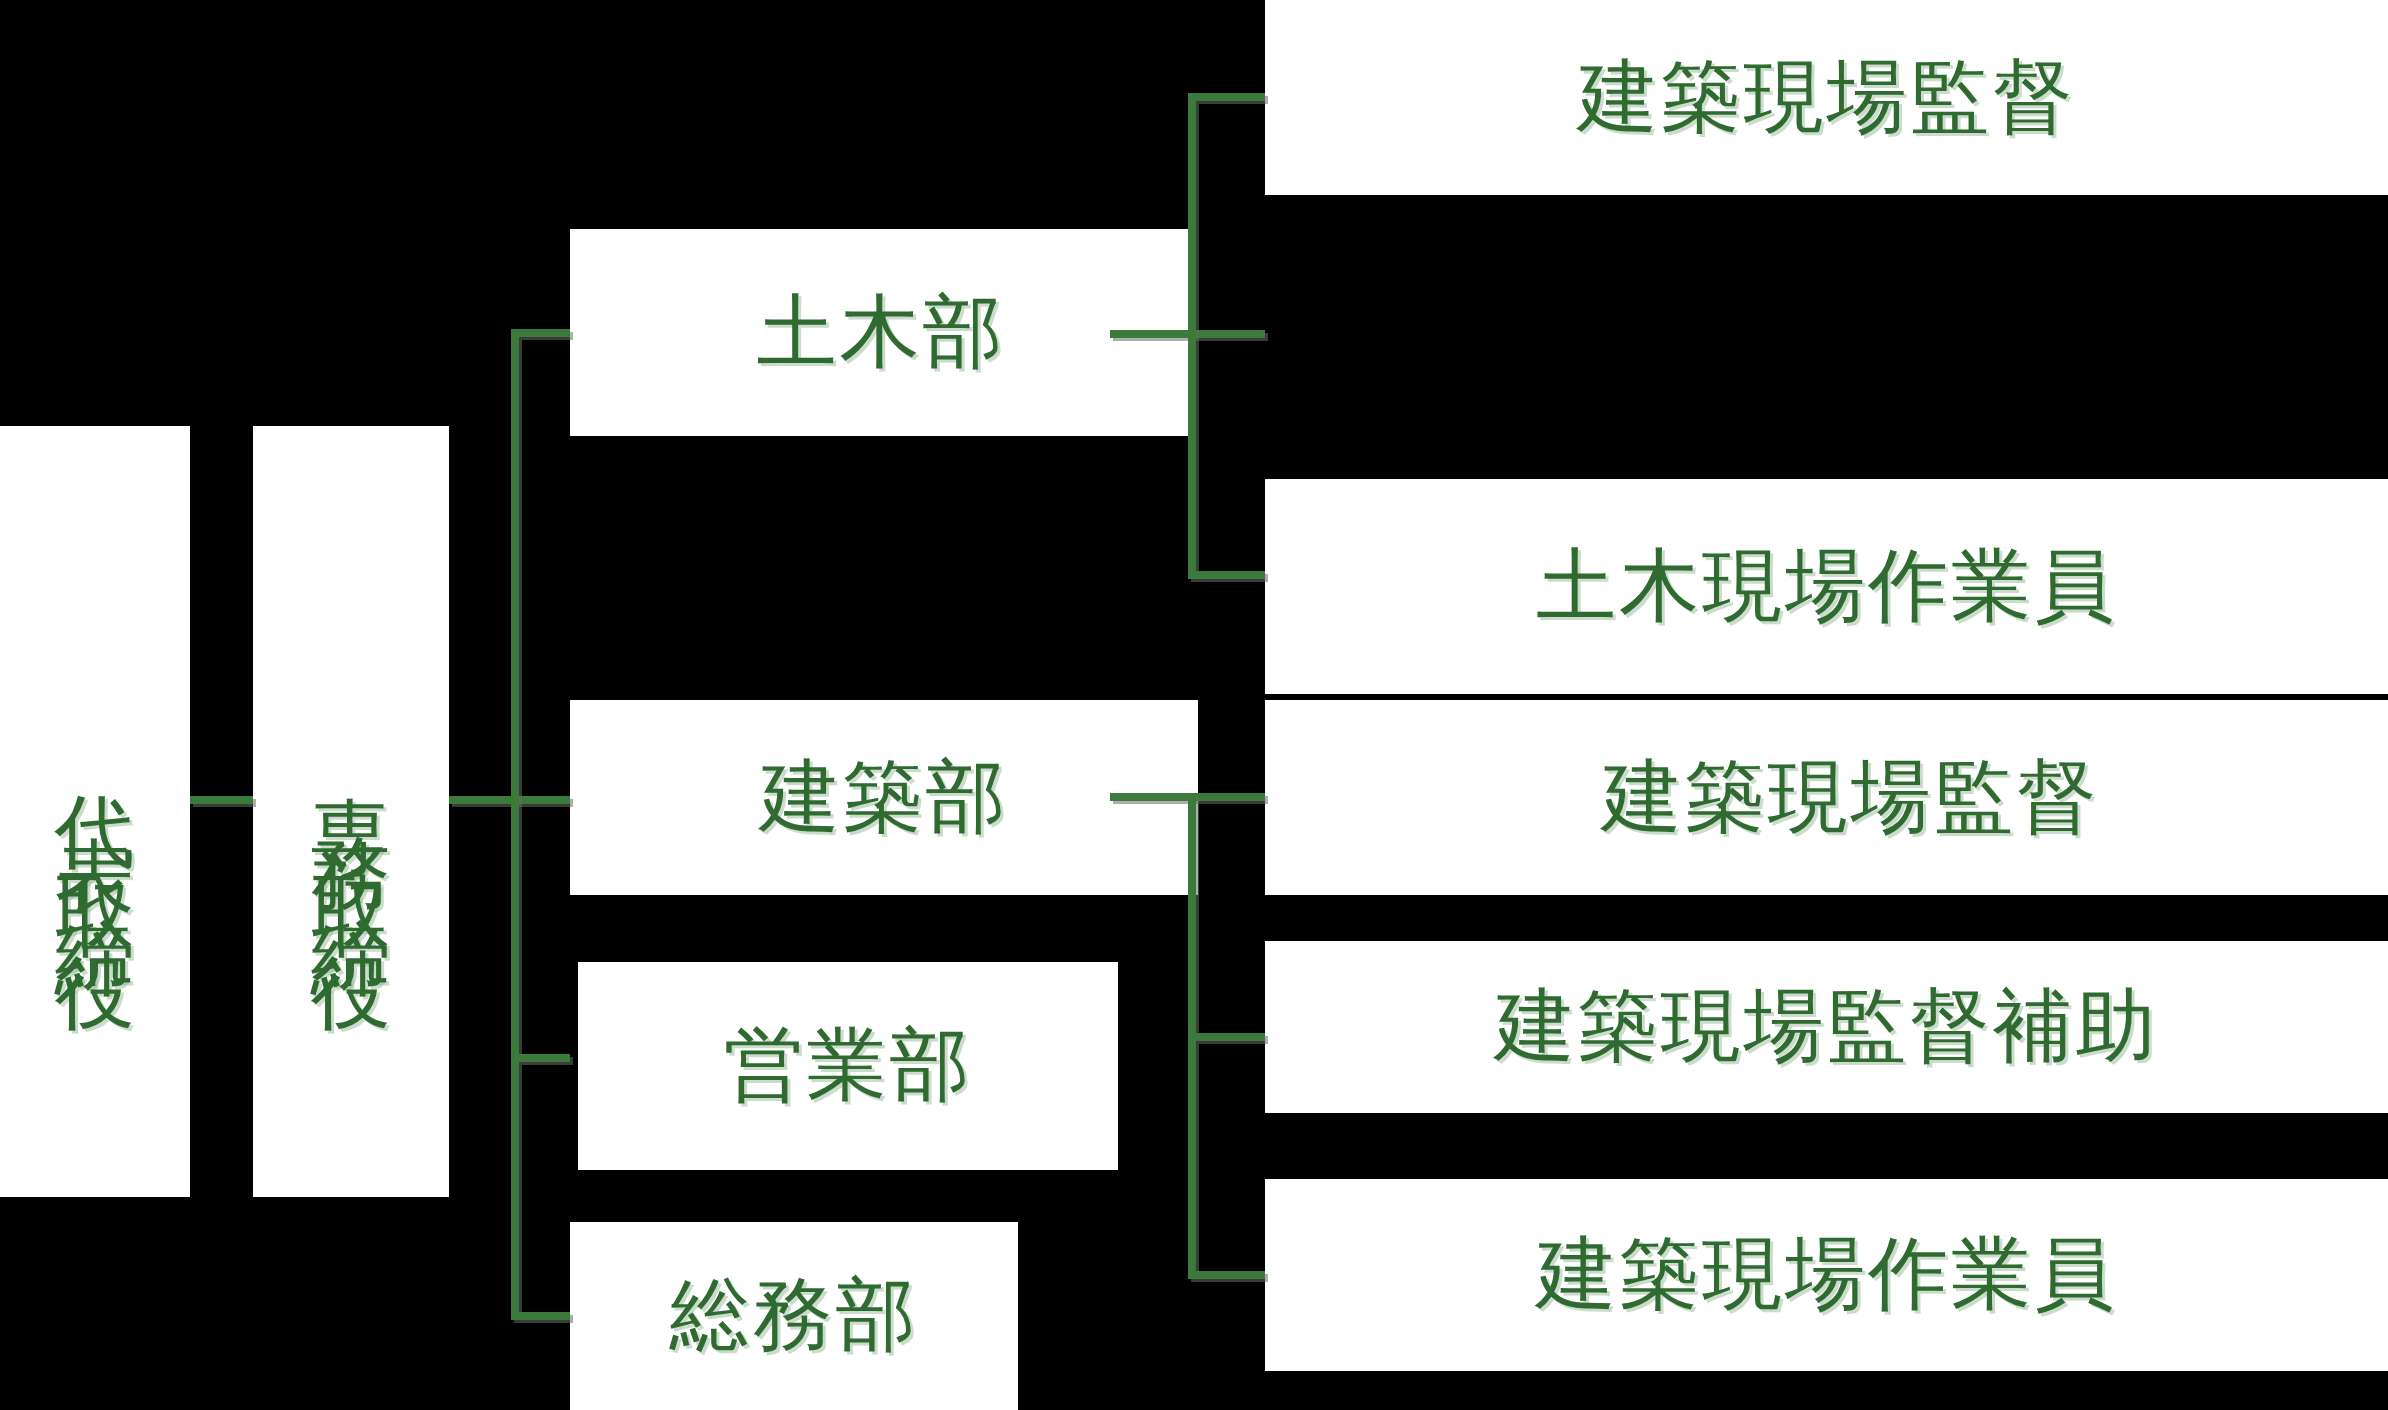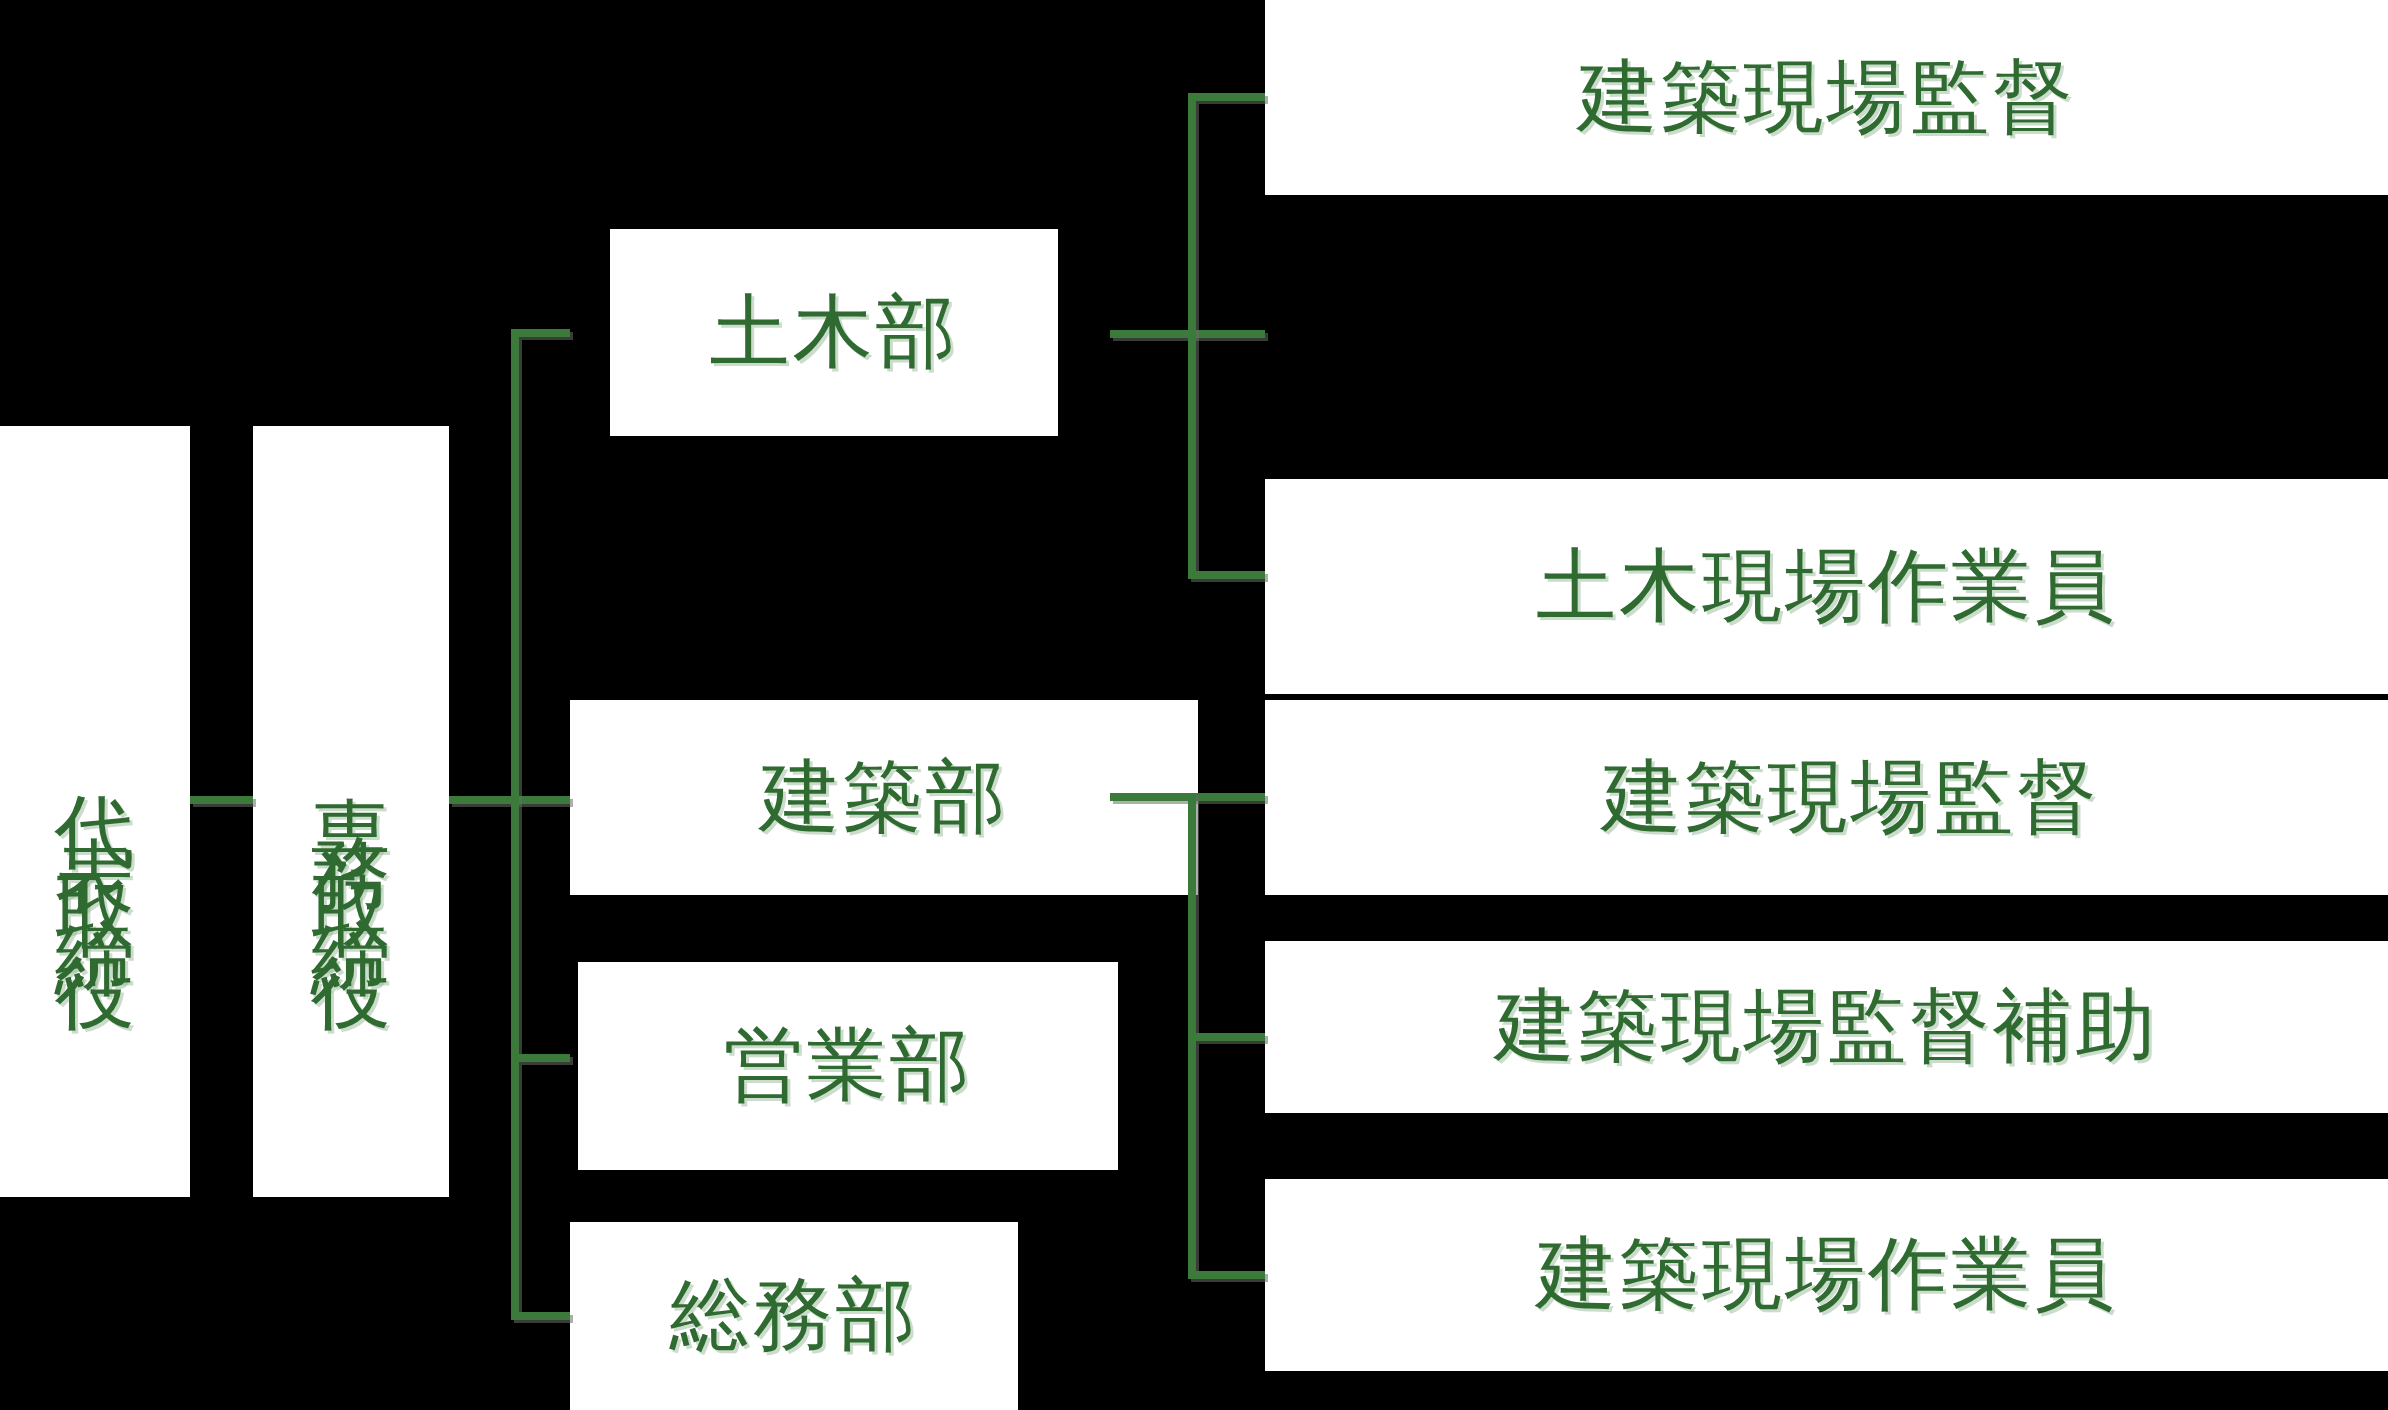--- a/index.html
+++ b/index.html
@@ -36,21 +36,21 @@
   }
   .line {
     position: absolute;
     background: #3b7a3b;
     box-shadow: 3px 3px 0 rgba(104, 110, 104, 0.55);
   }
   
   .n-exec1 { left: 0px;    top: 426px;  width: 190px;  height: 771px; }
   .n-exec2 { left: 253px;  top: 426px;  width: 196px;  height: 771px; }
   
-  .n-civil { left: 570px;  top: 229px;  width: 448px;  height: 207px; margin-left: 40px; }
+  .n-civil { left: 570px;  top: 229px;  width: 622px;  height: 207px; }
   .n-arch  { left: 570px;  top: 700px;  width: 628px;  height: 195px; }
   .n-sales { left: 578px;  top: 962px;  width: 540px;  height: 208px; font-family: Liberation Serif, serif; }
   .n-admin { left: 570px;  top: 1222px; width: 448px;  height: 188px; }
   
   .n-r1 { left: 1265px; top: 0px;    width: 1123px; height: 195px; }
   .n-r2 { left: 1265px; top: 241px;  width: 1123px; height: 192px; }
   .n-r3 { left: 1265px; top: 479px;  width: 1123px; height: 215px; }
   .n-r4 { left: 1265px; top: 700px;  width: 1123px; height: 195px; padding-left: 24px; }
   .n-r5 { left: 1265px; top: 941px;  width: 1123px; height: 172px; }
   .n-r6 { left: 1265px; top: 1179px; width: 1123px; height: 192px; align-items: center; }

